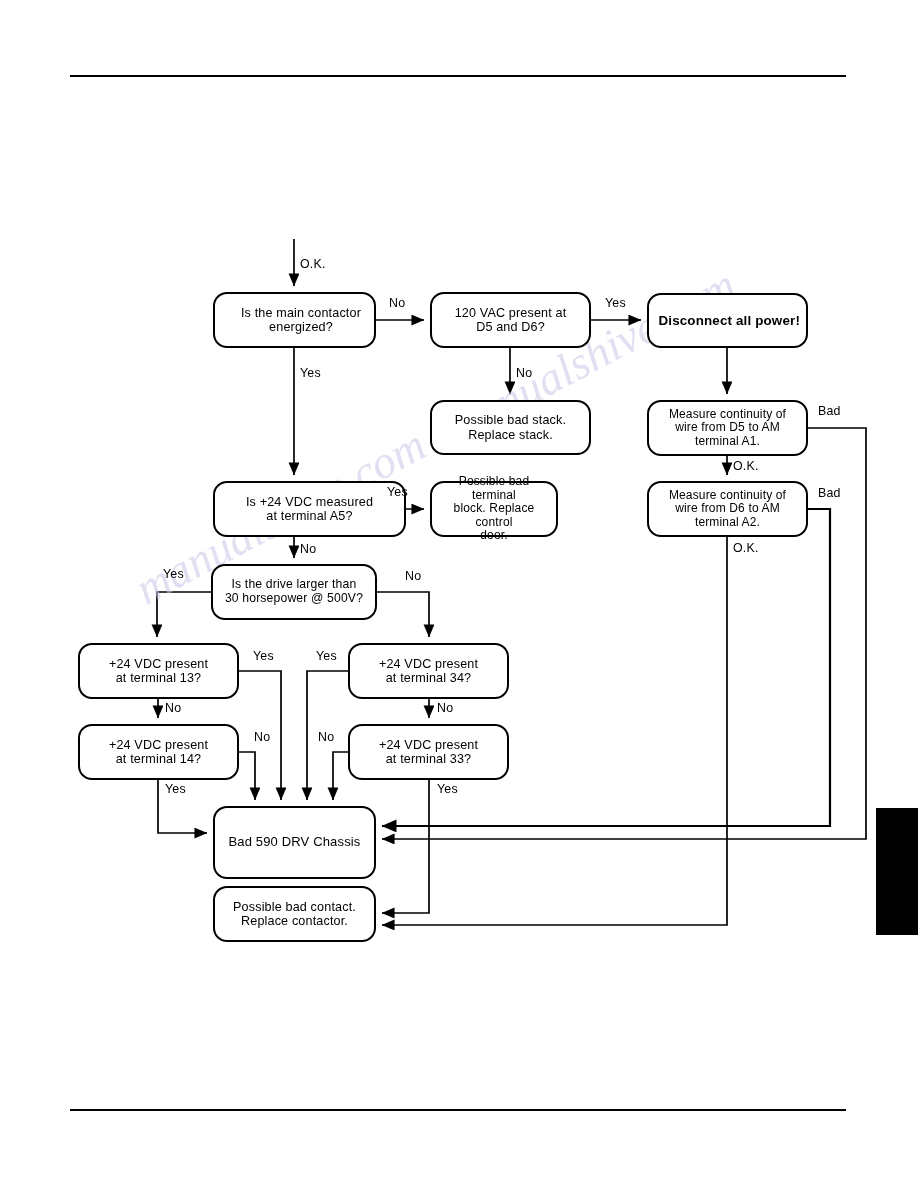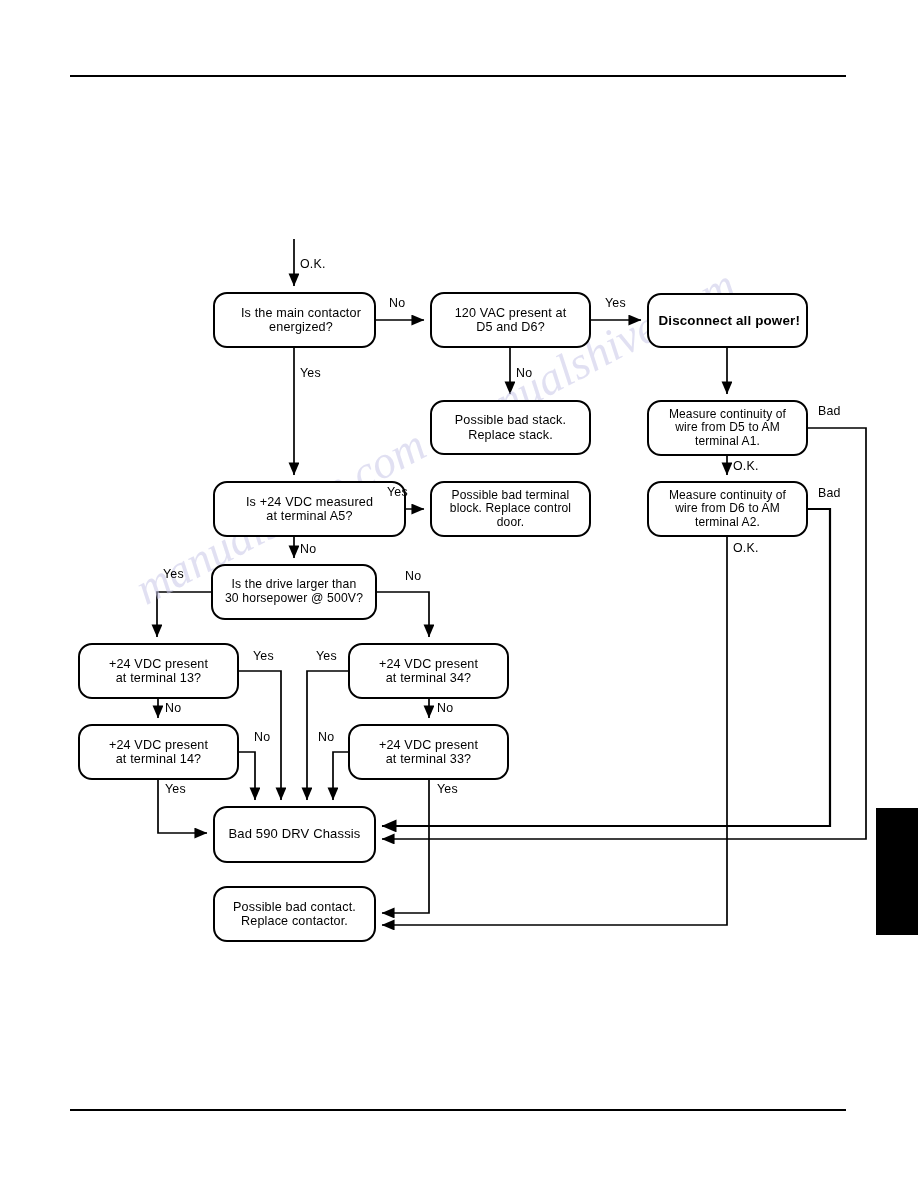--- a/index.html
+++ b/index.html
@@ -185,21 +185,21 @@
   </div>
 
   <div class="node" style="left:647px; top:400px; width:161px; height:56px; font-size:12px;">
     <span>Measure continuity of<br>wire from D5 to AM<br>terminal A1.</span>
   </div>
 
   <div class="node" style="left:213px; top:481px; width:193px; height:56px;">
     <span>Is +24 VDC measured<br>at terminal A5?</span>
   </div>
 
-  <div class="node" style="left:430px; top:481px; width:161px; height:56px; font-size:12px;">
+  <div class="node" style="left:430px; top:481px; width:128px; height:56px; font-size:12px;">
     <span>Possible bad terminal<br>block.  Replace control<br>door.</span>
   </div>
 
   <div class="node" style="left:647px; top:481px; width:161px; height:56px; font-size:12px;">
     <span>Measure continuity of<br>wire from D6 to AM<br>terminal A2.</span>
   </div>
 
   <div class="node" style="left:211px; top:564px; width:166px; height:56px; font-size:12.2px;">
     <span>Is the drive larger than<br>30 horsepower @ 500V?</span>
   </div>
@@ -213,21 +213,21 @@
   </div>
 
   <div class="node" style="left:78px; top:724px; width:161px; height:56px;">
     <span>+24 VDC present<br>at terminal 14?</span>
   </div>
 
   <div class="node" style="left:348px; top:724px; width:161px; height:56px;">
     <span>+24 VDC present<br>at terminal 33?</span>
   </div>
 
-  <div class="node single" style="left:213px; top:806px; width:163px; height:57px;">
+  <div class="node single" style="left:213px; top:806px; width:163px; height:73px;">
     <span>Bad 590 DRV Chassis</span>
   </div>
 
   <div class="node" style="left:213px; top:886px; width:163px; height:56px;">
     <span>Possible bad contact.<br>Replace contactor.</span>
   </div>
 
   <div class="edge-label" style="left:300px; top:257px;">O.K.</div>
   <div class="edge-label" style="left:389px; top:296px;">No</div>
   <div class="edge-label" style="left:605px; top:296px;">Yes</div>

